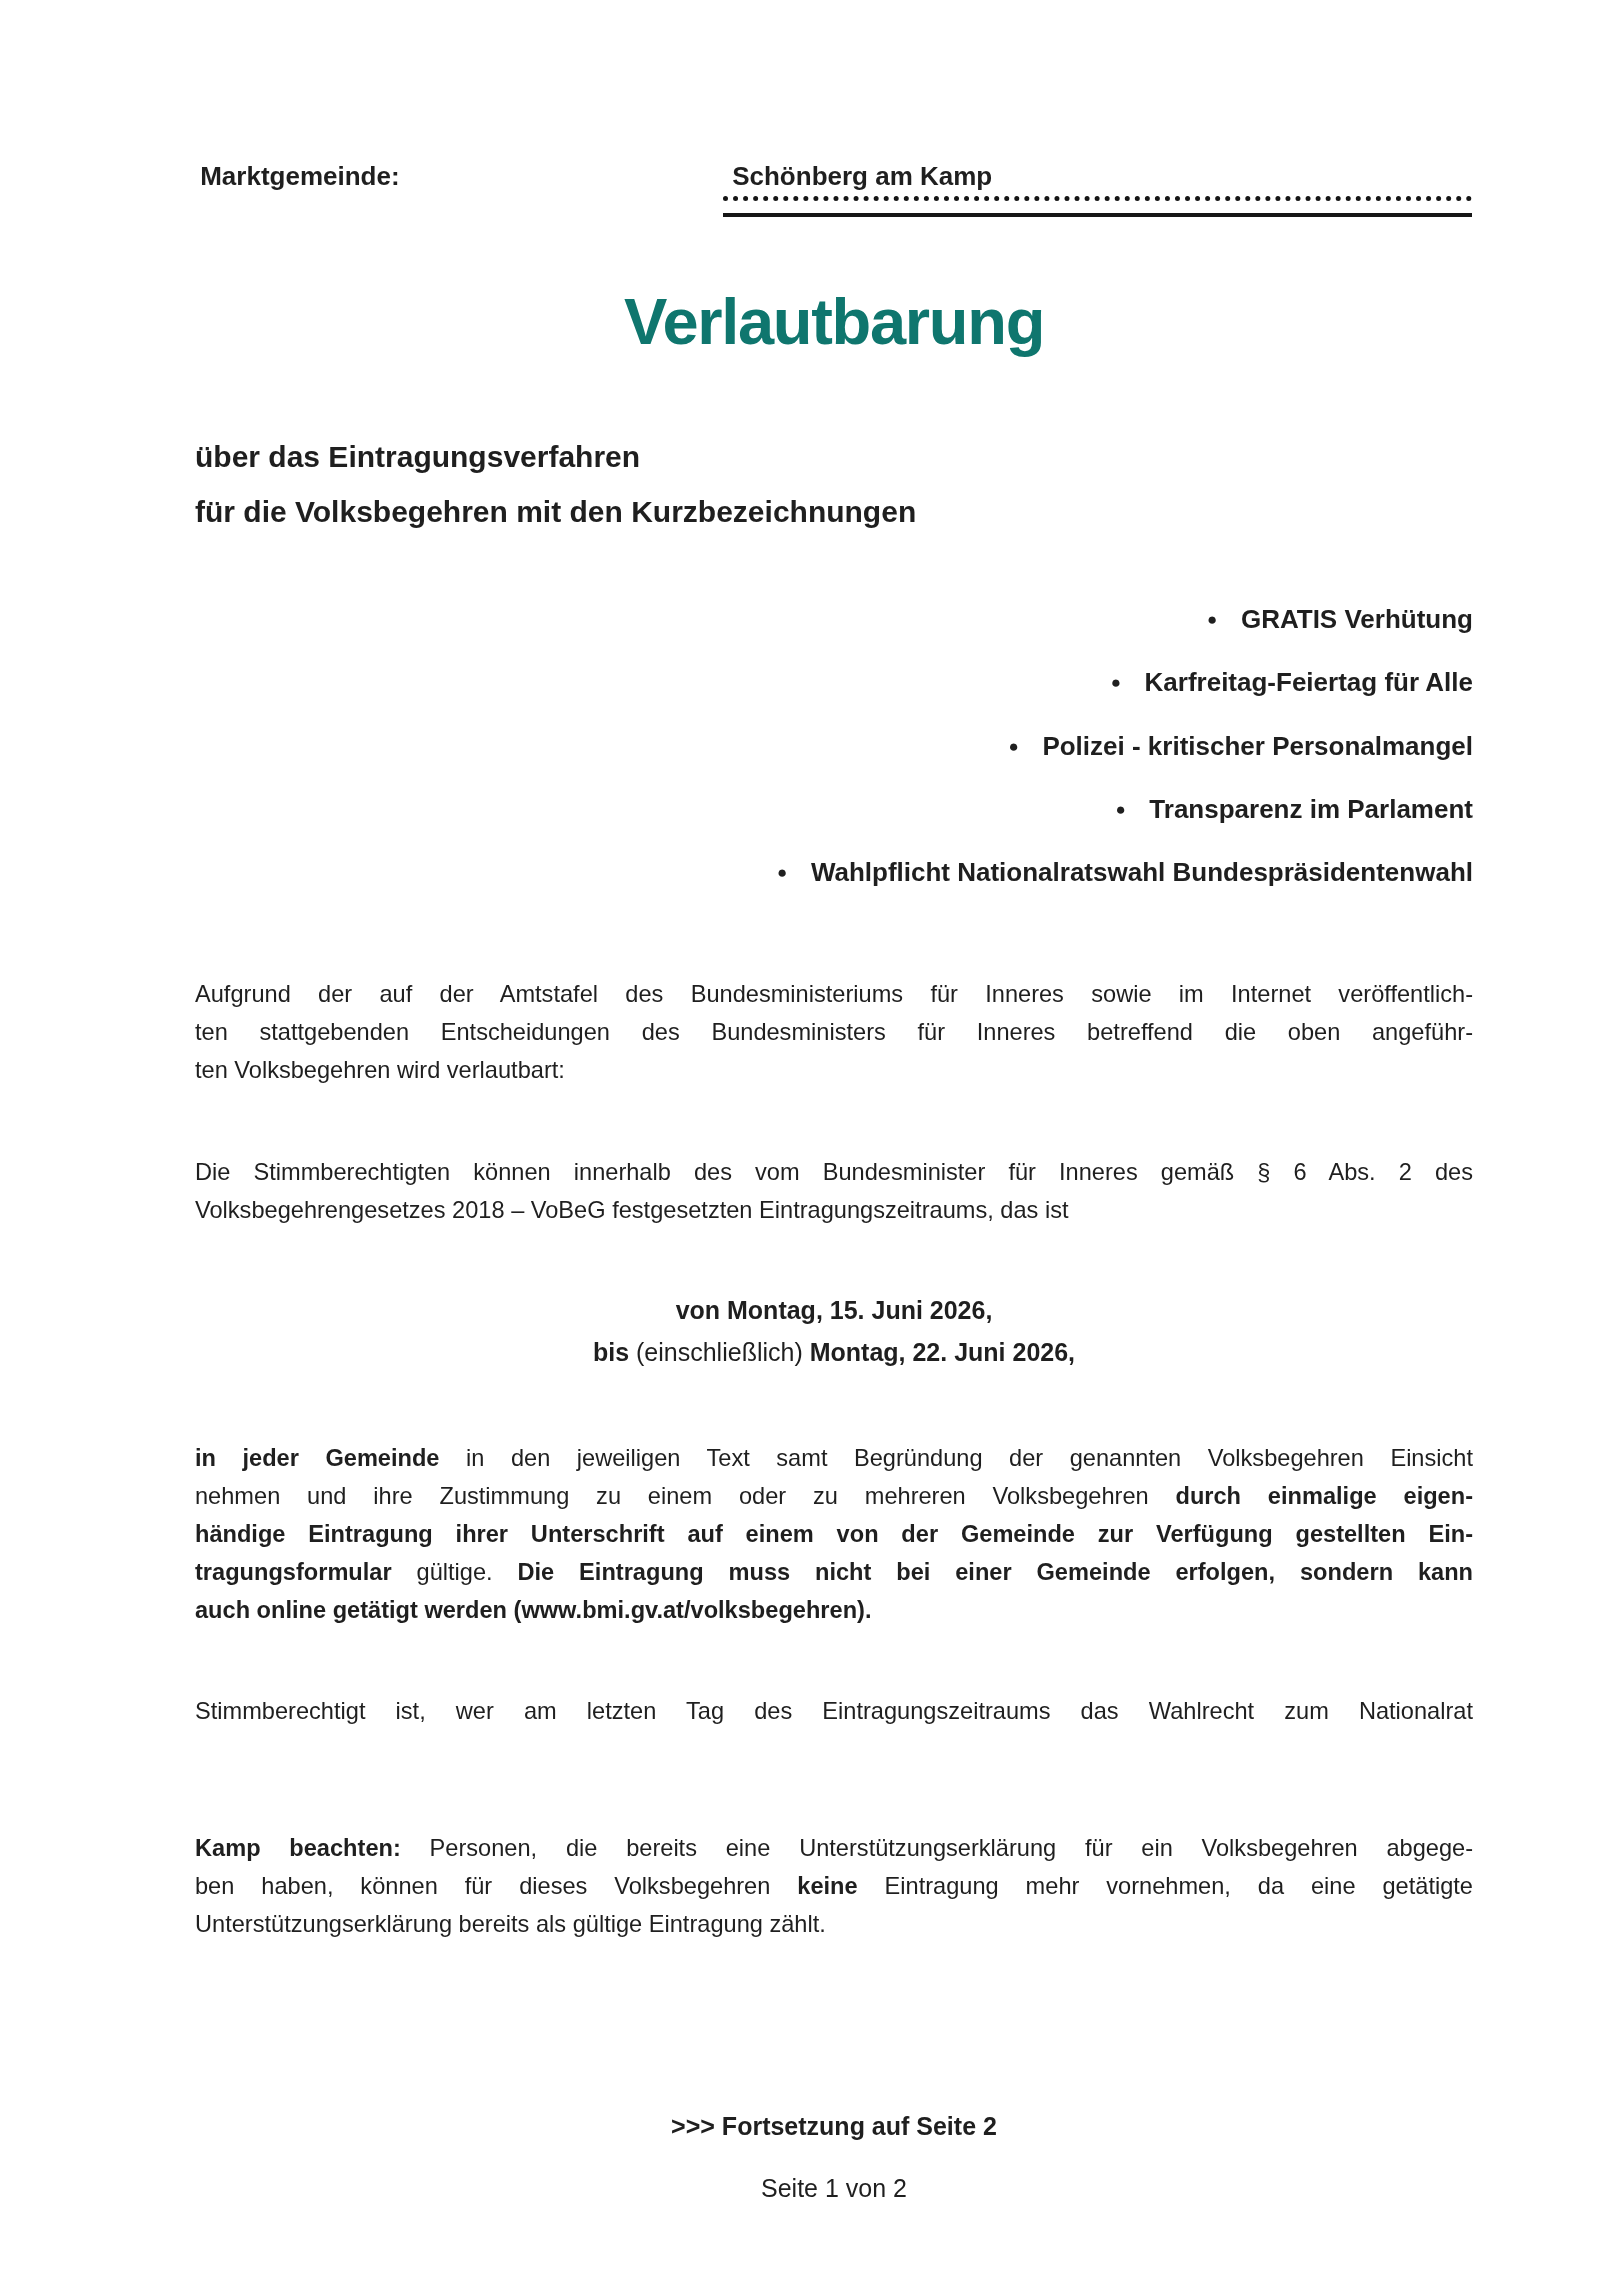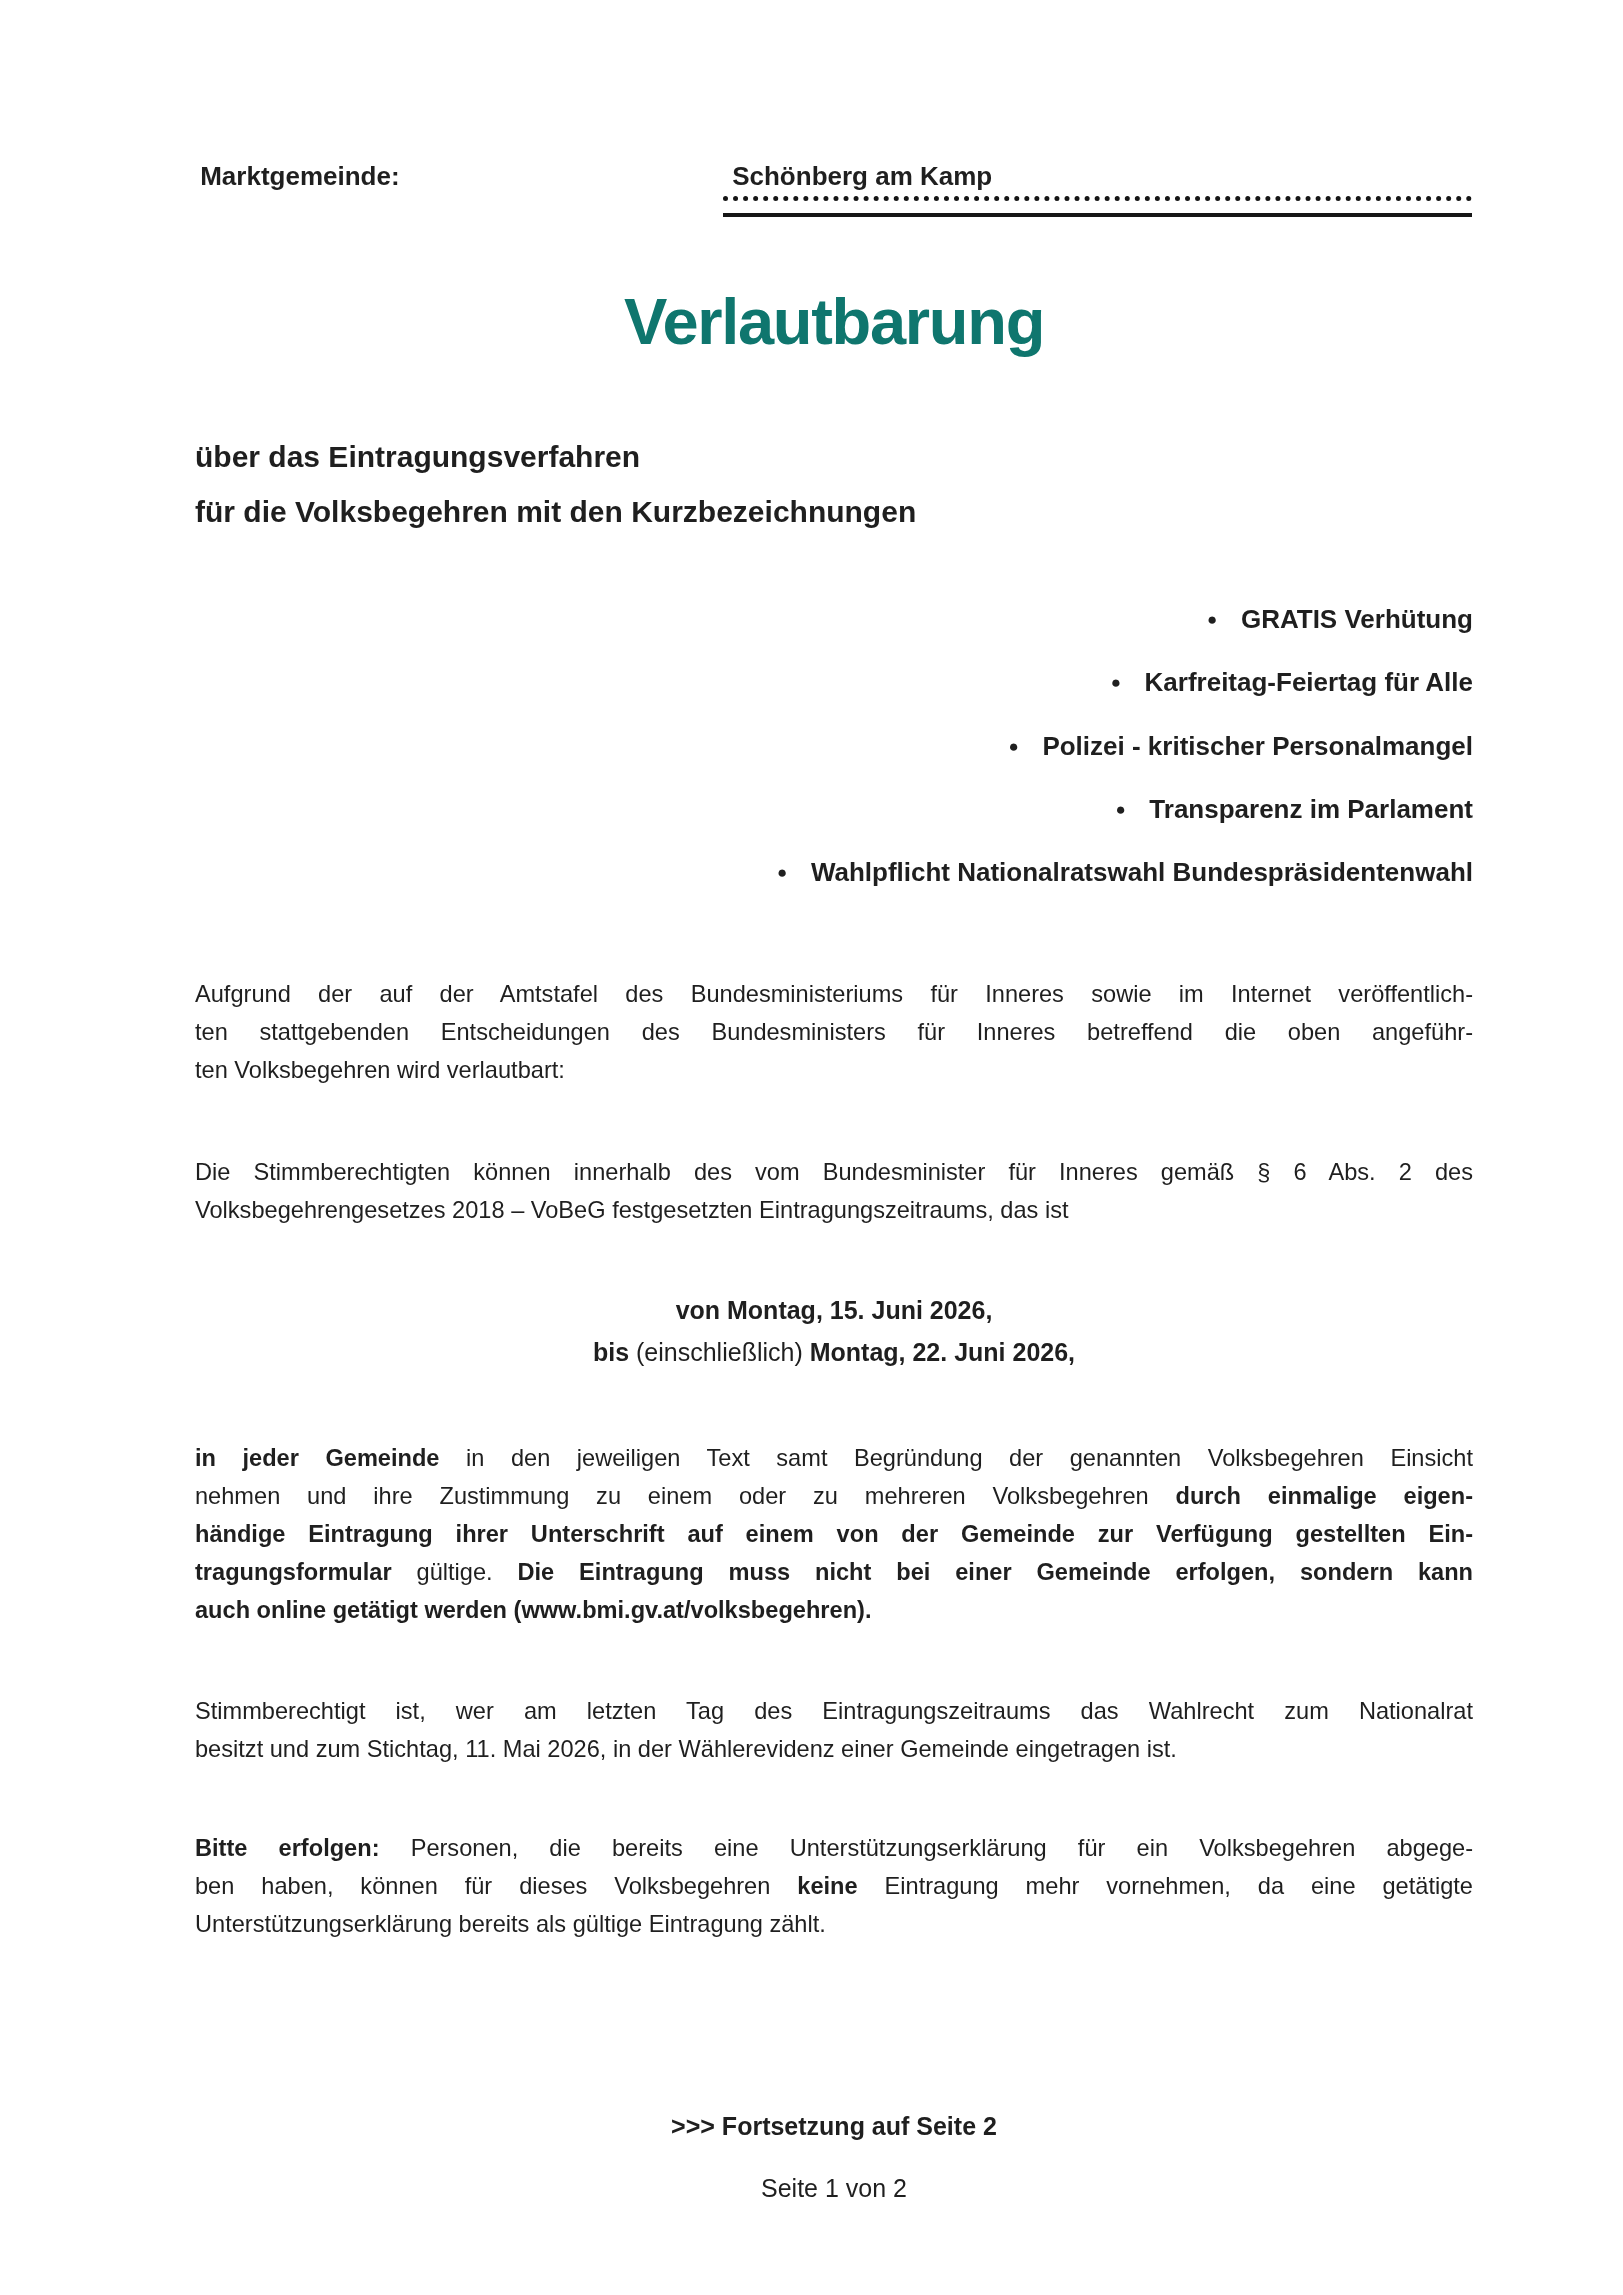--- a/index.html
+++ b/index.html
@@ -182,25 +182,24 @@
     <div class="abs para p3">
         <div class="line"><span class="b">in jeder Gemeinde</span><span> in den jeweiligen Text samt Begründung der genannten Volksbegehren Einsicht</span></div>
         <div class="line"><span>nehmen und ihre Zustimmung zu einem oder zu mehreren Volksbegehren </span><span class="b">durch einmalige eigen-</span></div>
         <div class="line"><span class="b">händige Eintragung ihrer Unterschrift auf einem von der Gemeinde zur Verfügung gestellten Ein-</span></div>
         <div class="line"><span class="b">tragungsformular</span><span> gültige. </span><span class="b">Die Eintragung muss nicht bei einer Gemeinde erfolgen, sondern kann</span></div>
         <div class="line last"><span class="b">auch online getätigt werden (www.bmi.gv.at/volksbegehren).</span></div>
       </div>
 
     <div class="abs para p4">
         <div class="line"><span>Stimmberechtigt ist, wer am letzten Tag des Eintragungszeitraums das Wahlrecht zum Nationalrat</span></div>
-        <div class="line last"><span>besitzt und zum Stichtag, 11. Mai 2026, in der Wählerevidenz einer Gemeinde eingetragen ist.</span></div>
       </div>
 
     <div class="abs para p5">
-        <div class="line"><span class="b">Bitte erfolgen:</span><span> Personen, die bereits eine Unterstützungserklärung für ein Volksbegehren abgege-</span></div>
+        <div class="line"><span class="b">Kamp beachten:</span><span> Personen, die bereits eine Unterstützungserklärung für ein Volksbegehren abgege-</span></div>
         <div class="line"><span>ben haben, können für dieses Volksbegehren </span><span class="b">keine</span><span> Eintragung mehr vornehmen, da eine getätigte</span></div>
         <div class="line last"><span>Unterstützungserklärung bereits als gültige Eintragung zählt.</span></div>
       </div>
 
     <div class="abs footer-cont">&gt;&gt;&gt; Fortsetzung auf Seite 2</div>
     <div class="abs footer-page">Seite 1 von 2</div>
 
   </div>
 </div>
 

